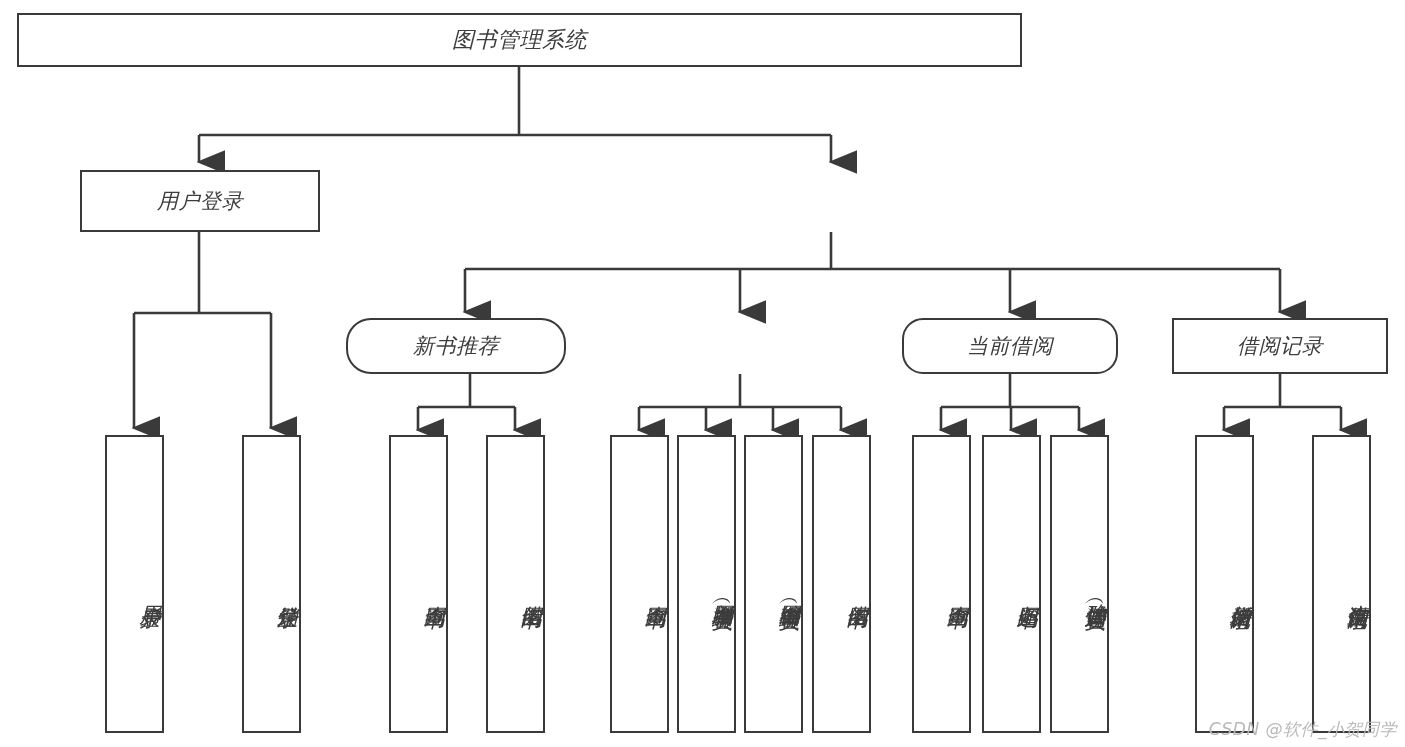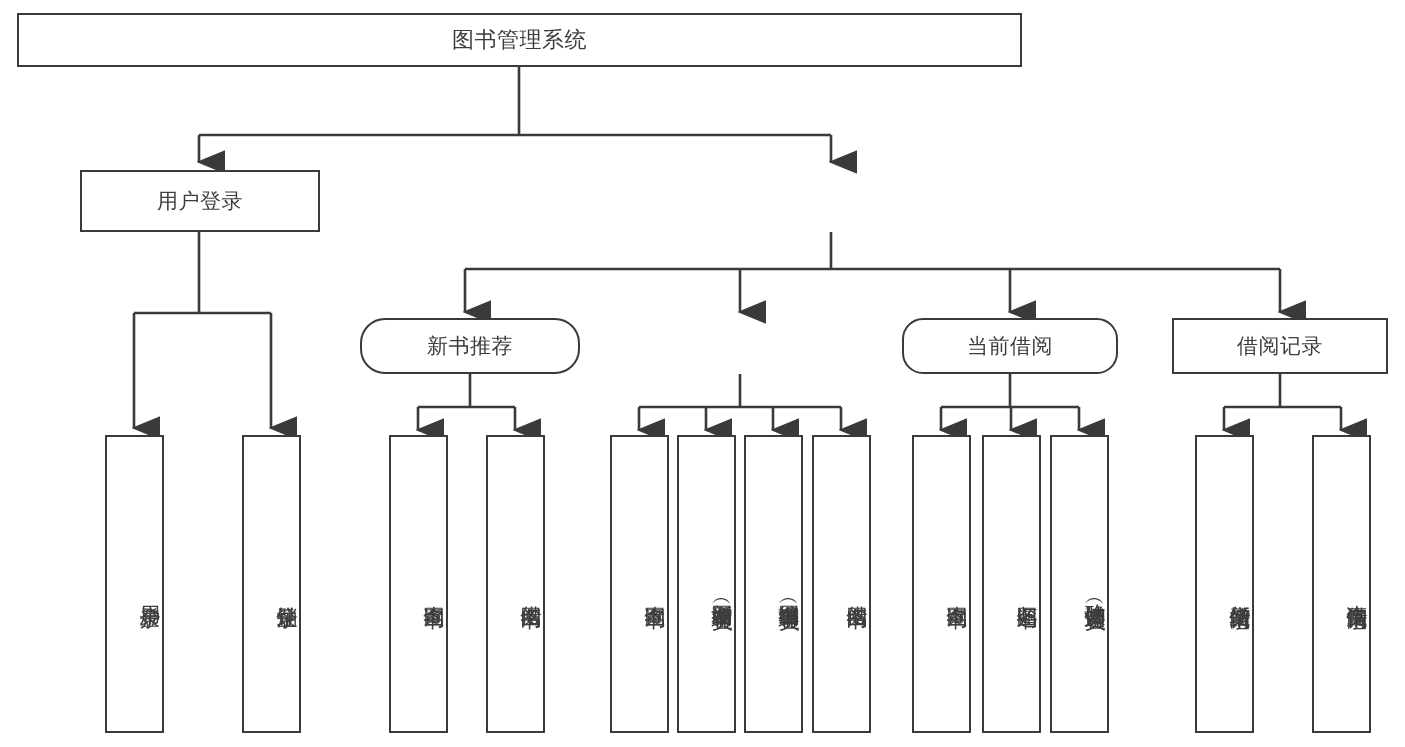--- a/index.html
+++ b/index.html
@@ -9,20 +9,21 @@
   }
   body {
     font-family: "DejaVu Sans", "Liberation Sans", sans-serif;
   }
   #canvas {
     position: relative;
     width: 1405px;
     height: 747px;
     background: #ffffff;
     overflow: hidden;
+    font-style: italic;
   }
   svg.wires {
     position: absolute;
     left: 0;
     top: 0;
     width: 1405px;
     height: 747px;
     pointer-events: none;
   }
   .node {
@@ -124,21 +125,21 @@
   </svg>
 
   <div class="node node-h node-root" style="left:17px; top:13px; width:1005px; height:54px;">
     <span>图书管理系统</span>
   </div>
 
   <div class="node node-h" style="left:80px; top:170px; width:240px; height:62px;">
     <span>用户登录</span>
   </div>
 
-  <div class="node node-h" style="left:360px; top:318px; width:220px; height:56px;border-radius:25px;">
+  <div class="node node-h" style="left:346px; top:318px; width:220px; height:56px;border-radius:25px;">
     <span>新书推荐</span>
   </div>
   <div class="node node-h" style="left:902px; top:318px; width:216px; height:56px;border-radius:21px;">
     <span>当前借阅</span>
   </div>
   <div class="node node-h" style="left:1172px; top:318px; width:216px; height:56px;">
     <span>借阅记录</span>
   </div>
 
   <div class="node node-v" style="left:105px; top:435px; width:59px; height:298px;">
@@ -178,13 +179,14 @@
     <span class="vtext">确认归还（管理员）</span>
   </div>
 
   <div class="node node-v" style="left:1195px; top:435px; width:59px; height:298px;">
     <span class="vtext">新增借阅记录</span>
   </div>
   <div class="node node-v" style="left:1312px; top:435px; width:59px; height:298px;">
     <span class="vtext">查询借阅记录</span>
   </div>
 
+  <div class="watermark">CSDN @软件_小贺同学</div>
 </div>
 
 </body></html>

